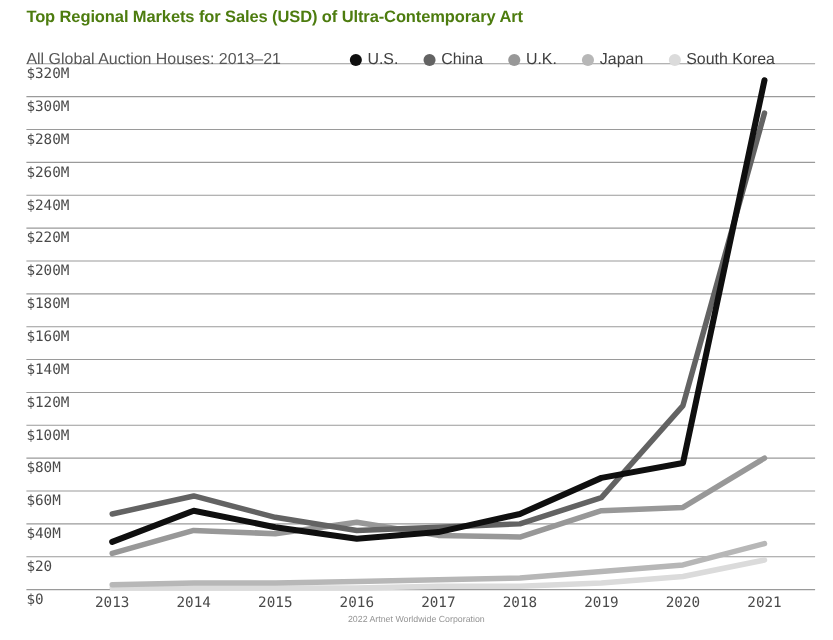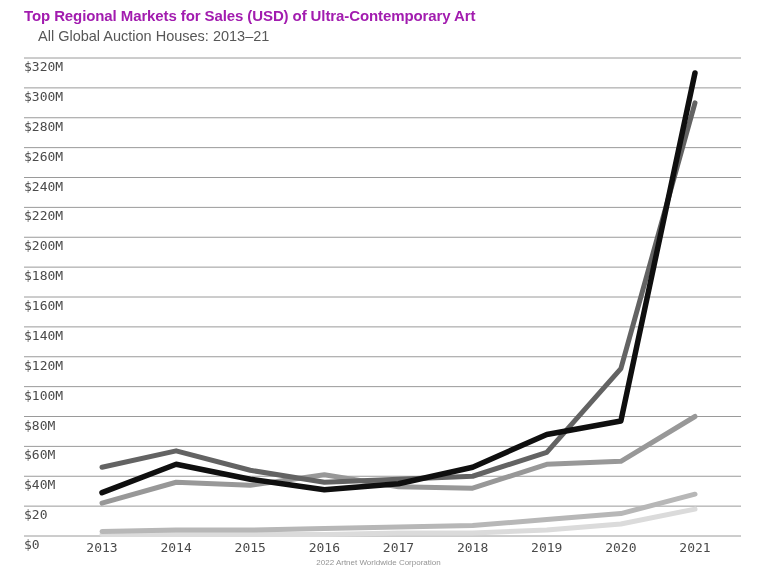--- a/index.html
+++ b/index.html
@@ -1,21 +1,21 @@
 <!DOCTYPE html>
 <html><head>
 <meta charset="utf-8">
 <style>
   html,body{margin:0;padding:0;background:#ffffff;}
   .page{position:relative;width:757px;height:582px;background:#ffffff;overflow:hidden;
         font-family:"Liberation Sans",sans-serif;}
   .chart-svg{position:absolute;left:0;top:0;}
   .hdr{position:absolute;left:24px;top:7px;width:720px;}
-  .title{font-size:15px;font-weight:bold;color:#a21caf;letter-spacing:-0.1px;margin:0;}
-  .subrow{position:absolute;left:24px;top:28px;width:715px;display:flex;align-items:center;margin-left:14px;}
+  .title{font-size:15px;font-weight:bold;color:#4d7c0f;letter-spacing:-0.1px;margin:0;}
+  .subrow{position:absolute;left:24px;top:46px;width:715px;display:flex;align-items:center;}
   .subtitle{font-size:14.5px;color:#575757;}
   .legend{position:absolute;left:294px;top:0;display:flex;align-items:center;gap:23px;}
   .legend-item{display:flex;align-items:center;gap:5px;}
   .legend-dot{width:11px;height:11px;border-radius:50%;display:inline-block;}
   .legend-label{font-size:14.5px;color:#3f3f3f;}
   .ytick{font-family:"DejaVu Sans Mono",monospace;font-size:13px;fill:#4a4a4a;}
   .xtick{font-family:"DejaVu Sans Mono",monospace;font-size:13px;fill:#4a4a4a;}
   .footer{position:absolute;left:0;top:558px;width:757px;text-align:center;
           font-size:8px;line-height:9.5px;color:#949494;}
 </style>
@@ -74,19 +74,41 @@
       <polyline points="102,467.2875 176.125,450.85625 250.25,470.275 324.375,482.225 398.5,479.2375 472.625,476.25 546.75,452.35 620.875,368.70000000000005 695,102.8125" fill="none" stroke="#636363" stroke-width="5" stroke-linecap="round" stroke-linejoin="round"></polyline>
       <polyline points="102,492.68125 176.125,464.3 250.25,479.2375 324.375,489.69375 398.5,483.71875 472.625,467.2875 546.75,434.425 620.875,420.98125 695,72.9375" fill="none" stroke="#0f0f0f" stroke-width="5.5" stroke-linecap="round" stroke-linejoin="round"></polyline>
     </svg>
 
   <div class="hdr">
     <h1 class="title">Top Regional Markets for Sales (USD) of Ultra-Contemporary Art</h1>
   </div>
 
   <div class="subrow">
     <span class="subtitle">All Global Auction Houses: 2013–21</span>
+    <div class="legend">
+      <span class="legend-item">
+        <span class="legend-dot" style="background: rgb(15, 15, 15);"></span>
+        <span class="legend-label">U.S.</span>
+      </span>
+      <span class="legend-item">
+        <span class="legend-dot" style="background: rgb(99, 99, 99);"></span>
+        <span class="legend-label">China</span>
+      </span>
+      <span class="legend-item">
+        <span class="legend-dot" style="background: rgb(152, 152, 152);"></span>
+        <span class="legend-label">U.K.</span>
+      </span>
+      <span class="legend-item">
+        <span class="legend-dot" style="background: rgb(183, 183, 183);"></span>
+        <span class="legend-label">Japan</span>
+      </span>
+      <span class="legend-item">
+        <span class="legend-dot" style="background: rgb(219, 219, 219);"></span>
+        <span class="legend-label">South Korea</span>
+      </span>
+    </div>
   </div>
 
   <div class="footer">
     <div>2022 Artnet Worldwide Corporation</div>
   </div>
 
 </div>
 
 </body></html>

